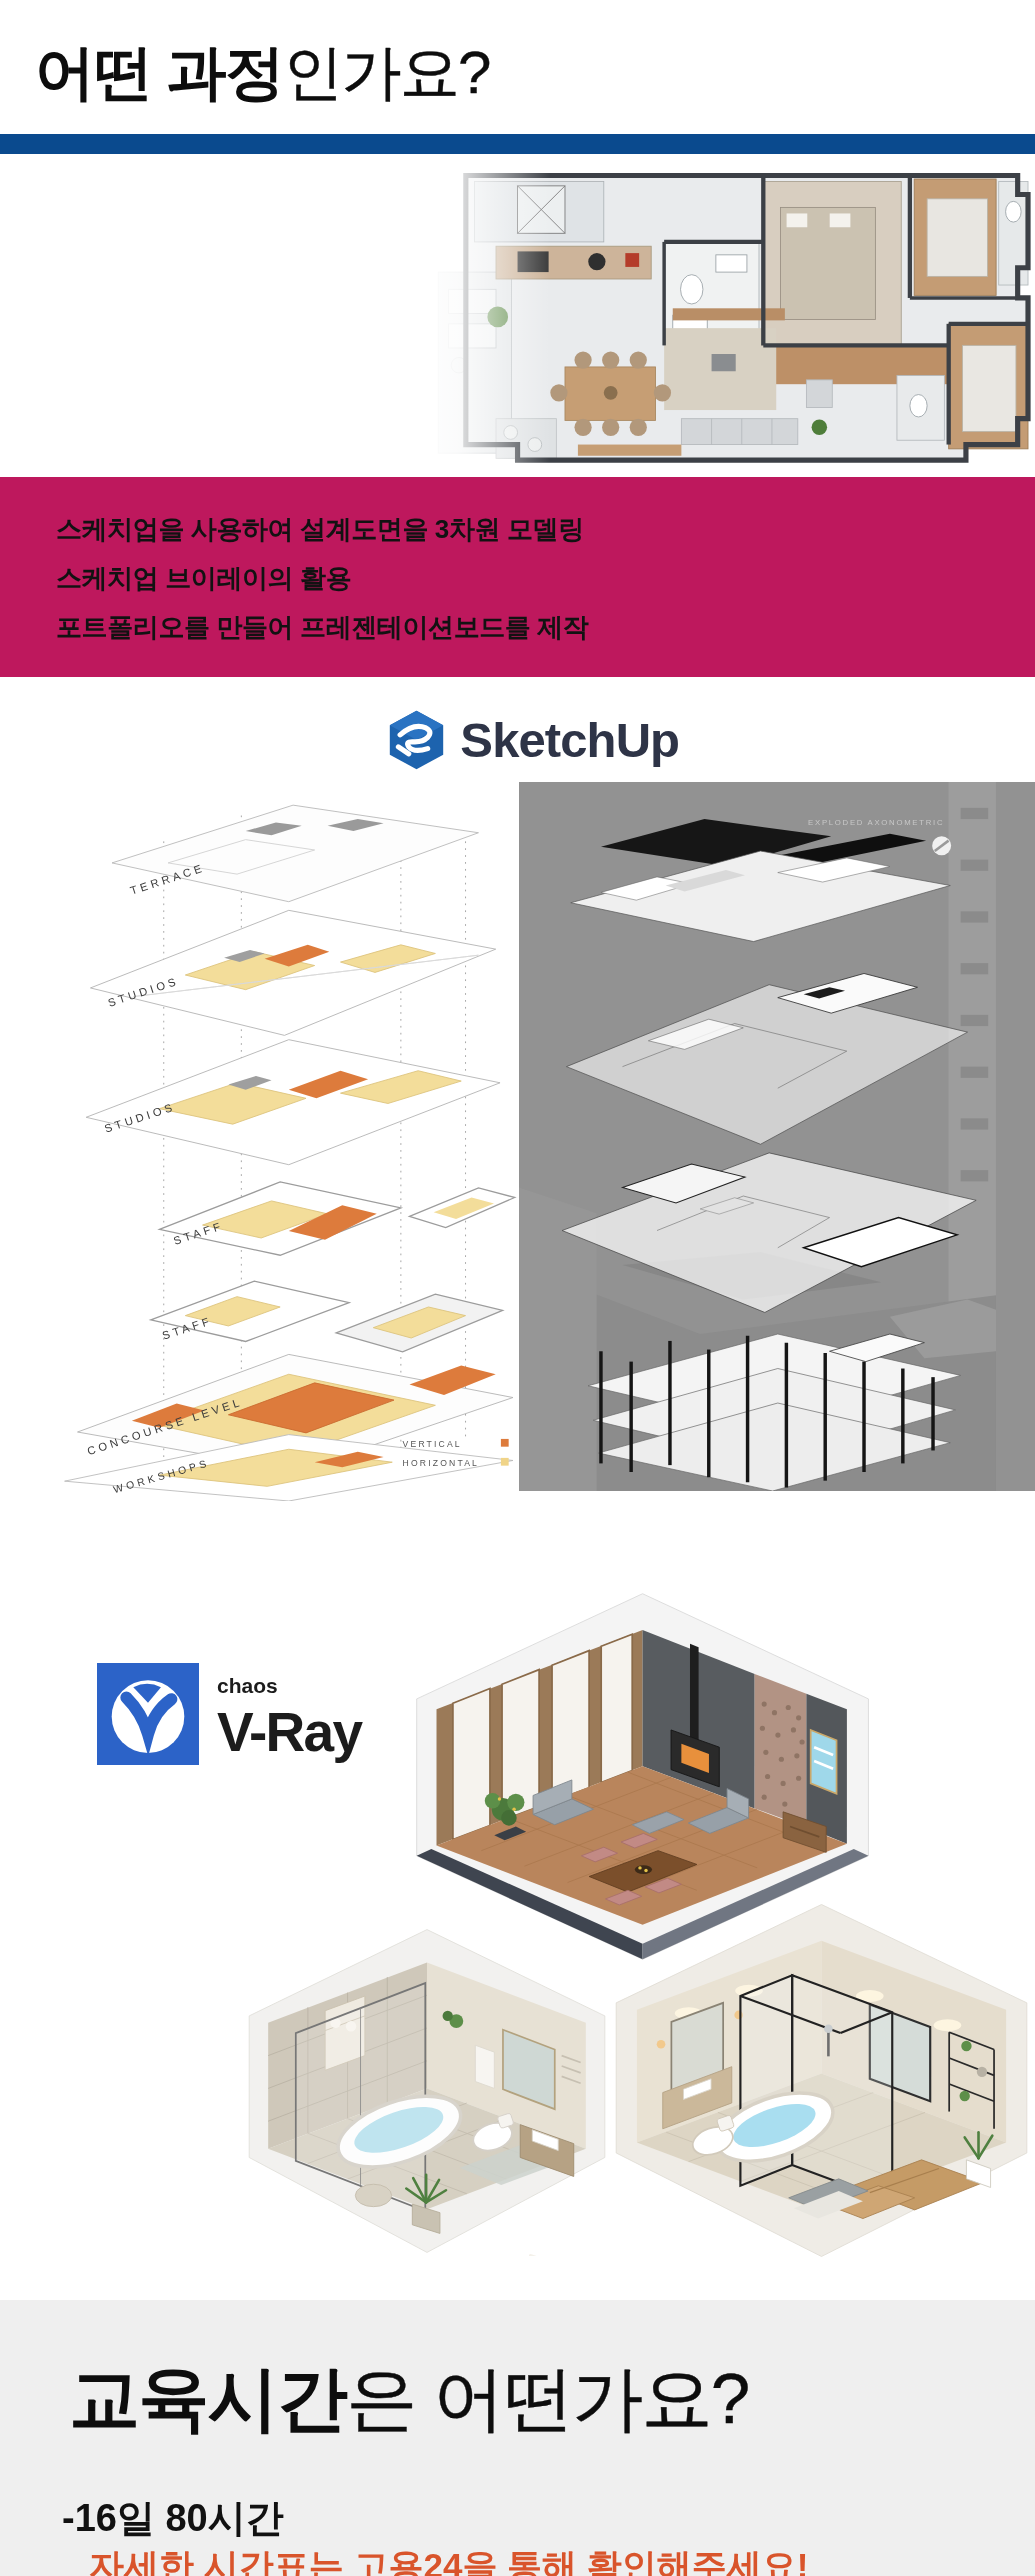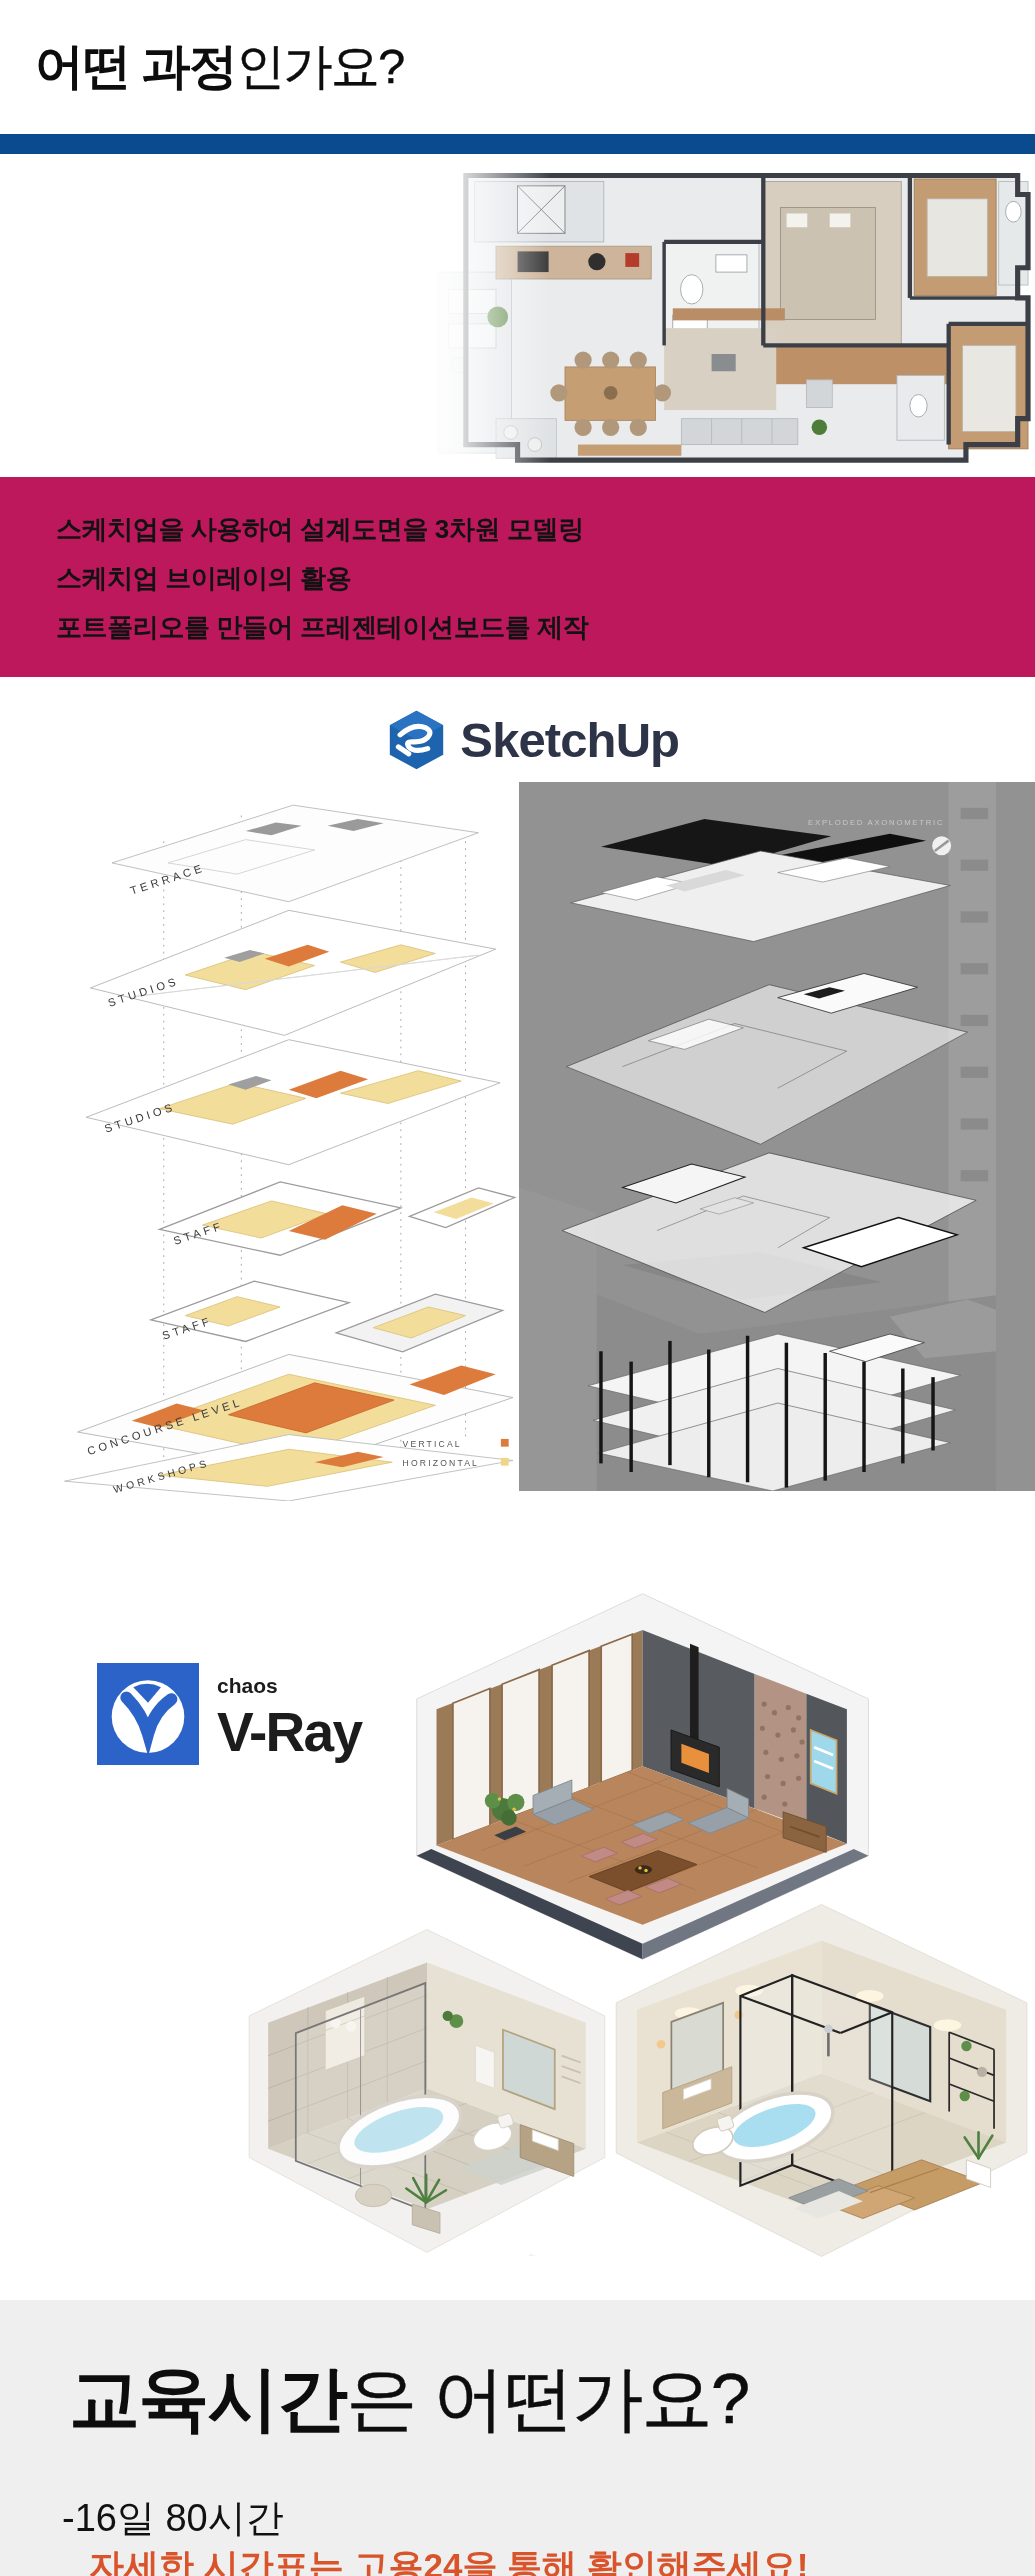--- a/index.html
+++ b/index.html
@@ -1,20 +1,20 @@
 <!DOCTYPE html>
 <html style="font-size:14px"><head>
 <meta charset="utf-8">
 <style>
   html,body{margin:0;padding:0;background:#fff;}
   .page{position:relative;width:1035px;height:2576px;background:#ffffff;overflow:hidden;
         font-family:"Liberation Sans","DejaVu Sans",sans-serif;}
   .abs{position:absolute;}
   
-  .main-title{top:40px;left:35px;font-size:49px;line-height:1.1;color:#0d0d0d;letter-spacing:-1.7px;white-space:nowrap;}
+  .main-title{top:40px;left:35px;font-size:60px;line-height:1.1;color:#0d0d0d;letter-spacing:-1.7px;white-space:nowrap;}
   .t-bold{font-weight:900;}
   .t-light{font-weight:300;-webkit-text-stroke:0.4px #0d0d0d;}
   .blue-bar{top:134px;left:0;width:1035px;height:20px;background:#0a4a8e;}
   
   .floorplan{top:160px;left:414px;width:621px;height:313px;}
   .floorplan .fade{position:absolute;inset:0;background:linear-gradient(to right,#ffffff 0%,rgba(255,255,255,0.85) 7%,rgba(255,255,255,0) 22%);}
   
   .feature-box{top:477px;left:0;width:1035px;height:200px;background:#be185d;}
   .feature-box .lines{position:absolute;left:56px;top:35px;}
   .feature-box p{margin:0 0 14px 0;font-size:26px;font-weight:800;color:#121212;letter-spacing:-0.4px;}
@@ -29,21 +29,21 @@
   .vray-text{top:1674px;left:217px;}
   .vray-brand{font-size:21px;font-weight:800;color:#1c1c1c;letter-spacing:0;}
   .vray-product{font-size:55px;font-weight:800;color:#1c1c1c;letter-spacing:-1.7px;margin-top:1.7px;}
   
   .render-living{top:1592px;left:412px;width:462px;height:369px;}
   .render-bath-left{top:1926px;left:244px;width:366px;height:330px;}
   .render-bath-right{top:1901px;left:611px;width:421px;height:359px;}
   
   .schedule{top:2256px;left:0;width:1035px;height:320px;background:#efefef;margin-top:44px;}
   .schedule-title{position:absolute;left:69px;top:62px;font-size:71px;line-height:1.05;color:#0d0d0d;letter-spacing:-1.7px;white-space:nowrap;}
-  .schedule-duration{position:absolute;left:62px;top:193px;font-size:38px;font-weight:400;color:#111;}
+  .schedule-duration{position:absolute;left:62px;top:193px;font-size:38px;font-weight:700;color:#111;}
   .schedule-notice{position:absolute;left:89px;top:243px;font-size:35px;font-weight:800;color:#d9542b;}
   svg{display:block;}
 </style>
 </head>
 <body>
 
 <div class="page">
 
   <div class="abs main-title">
     <span class="t-bold">어떤 과정</span><span class="t-light">인가요?</span>

